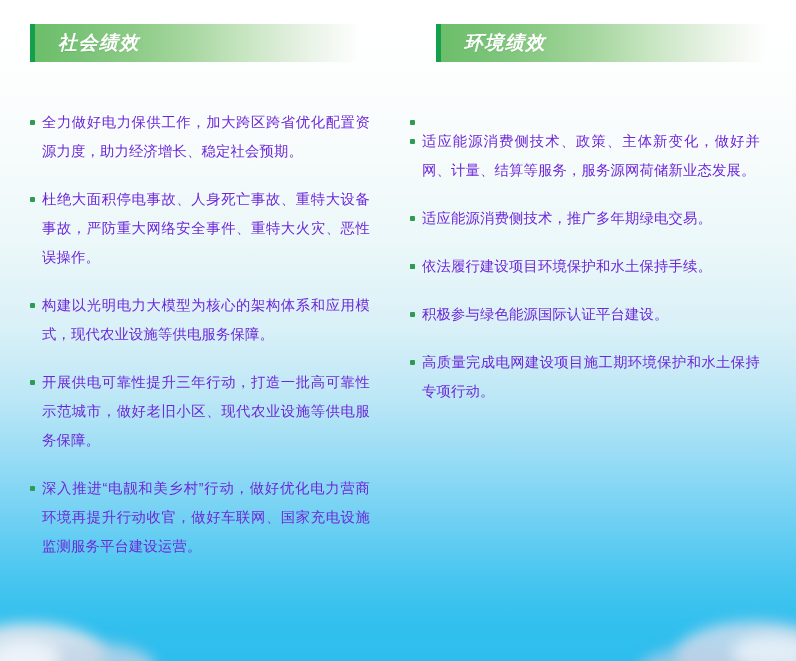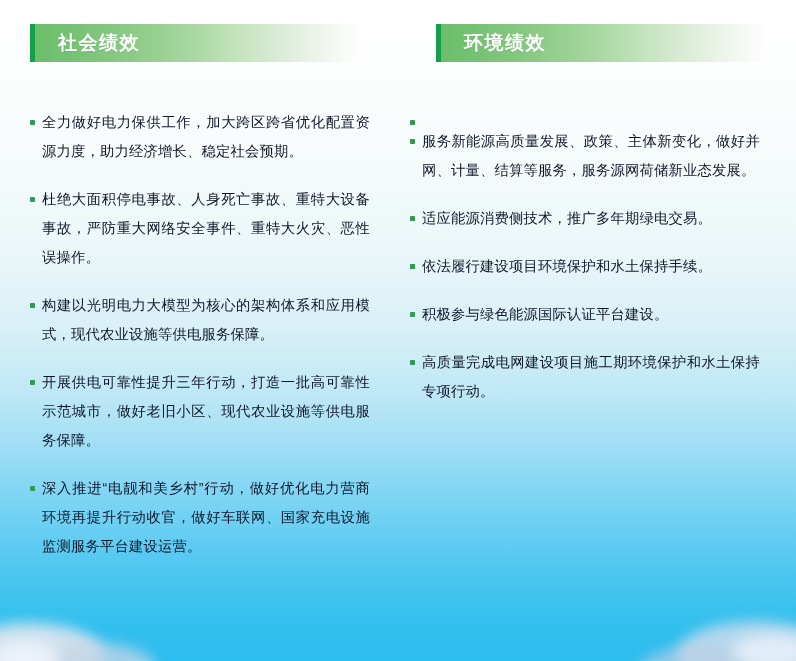--- a/index.html
+++ b/index.html
@@ -110,37 +110,38 @@
     align-items: center;
   }
   .section-title {
     color: #ffffff;
     font-size: 19px;
     font-weight: bold;
     letter-spacing: 1.5px;
     margin-left: 23px;
     text-shadow: 0 1px 1px rgba(60,120,60,0.18);
     white-space: nowrap;
+    font-style: italic;
   }
 
   
   .bullet-list {
     position: absolute;
     top: 108px;
     left: 30px;
     width: 340px;
     list-style: none;
   }
   .bullet-item {
     position: relative;
     padding-left: 12px;
     margin-bottom: 19px;
     font-size: 14.3px;
     line-height: 29px;
-    color: #0f172a;
+    color: #6d28d9;
     text-align: justify;
     text-justify: inter-ideograph;
     letter-spacing: 0.2px;
   }
   .bullet-item:last-child { margin-bottom: 0; }
   .bullet-dot {
     position: absolute;
     left: 0;
     top: 12px;
     width: 5px;
@@ -208,21 +209,21 @@
         <span class="section-title">环境绩效</span>
       </div>
     </div>
 
     <ul class="bullet-list">
       <li class="bullet-item">
         <span class="bullet-dot"></span>
       </li>
       <li class="bullet-item">
         <span class="bullet-dot"></span>
-        <span class="bullet-text">服务新能源高质量发展、政策、主体新变化，做好并网、计量、结算等服务，服务源网荷储新业态发展。</span>
+        <span class="bullet-text">适应能源消费侧技术、政策、主体新变化，做好并网、计量、结算等服务，服务源网荷储新业态发展。</span>
       </li>
       <li class="bullet-item">
         <span class="bullet-dot"></span>
         <span class="bullet-text">适应能源消费侧技术，推广多年期绿电交易。</span>
       </li>
       <li class="bullet-item">
         <span class="bullet-dot"></span>
       </li>
       <li class="bullet-item">
         <span class="bullet-dot"></span>

